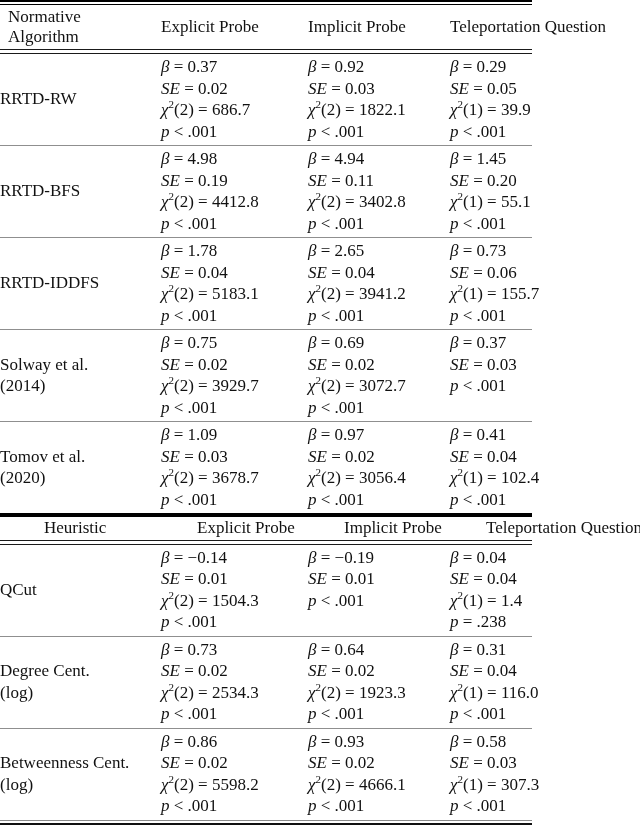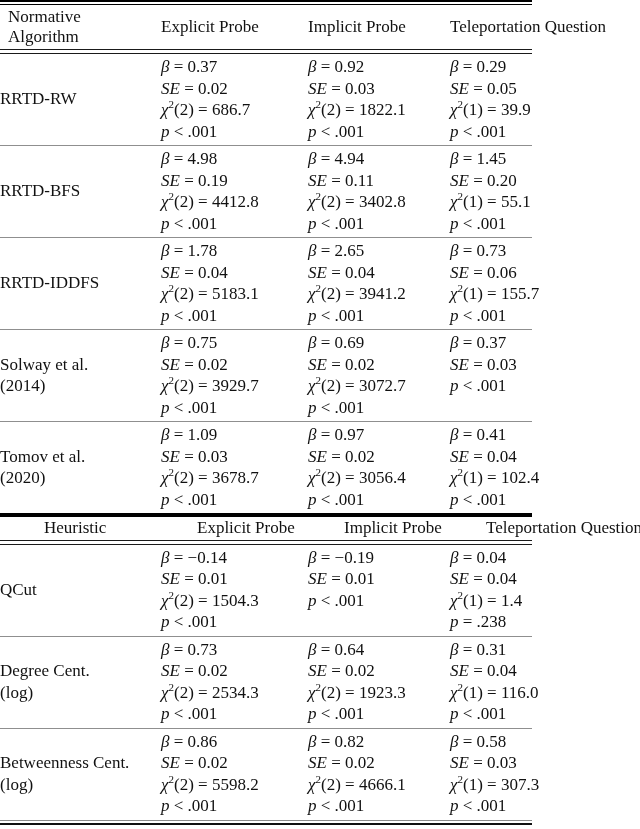--- a/index.html
+++ b/index.html
@@ -238,21 +238,21 @@
         <div class="lline">Betweenness Cent.</div>
         <div class="lline">(log)</div>
       </div>
       <div class="cell">
         <div class="mline"><span class="mvar">β</span><span class="mrest"> = 0.86</span></div>
         <div class="mline"><span class="mvar">SE</span><span class="mrest"> = 0.02</span></div>
         <div class="mline"><span class="mvar">χ</span><sup class="msup">2</sup><span class="mrest">(2) = 5598.2</span></div>
         <div class="mline"><span class="mvar">p</span><span class="mrest"> &lt; .001</span></div>
       </div>
       <div class="cell">
-        <div class="mline"><span class="mvar">β</span><span class="mrest"> = 0.82</span></div>
+        <div class="mline"><span class="mvar">β</span><span class="mrest"> = 0.93</span></div>
         <div class="mline"><span class="mvar">SE</span><span class="mrest"> = 0.02</span></div>
         <div class="mline"><span class="mvar">χ</span><sup class="msup">2</sup><span class="mrest">(2) = 4666.1</span></div>
         <div class="mline"><span class="mvar">p</span><span class="mrest"> &lt; .001</span></div>
       </div>
       <div class="cell">
         <div class="mline"><span class="mvar">β</span><span class="mrest"> = 0.58</span></div>
         <div class="mline"><span class="mvar">SE</span><span class="mrest"> = 0.03</span></div>
         <div class="mline"><span class="mvar">χ</span><sup class="msup">2</sup><span class="mrest">(1) = 307.3</span></div>
         <div class="mline"><span class="mvar">p</span><span class="mrest"> &lt; .001</span></div>
       </div>

